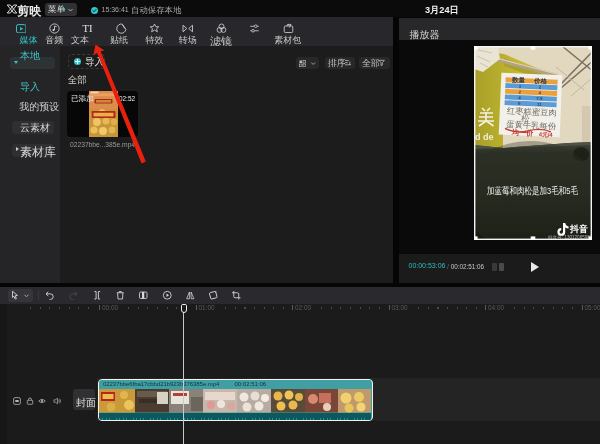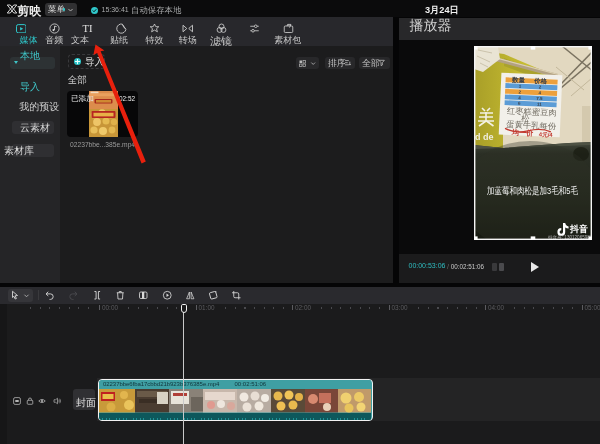--- a/index.html
+++ b/index.html
@@ -89,21 +89,21 @@
 <div class="abs" style="left:0;top:46px;width:60px;height:237px;background:#252527;"></div>
 <div class="abs" style="left:10px;top:56.5px;width:45px;height:12.5px;background:#2d3234;border-radius:3px;"></div>
 <div class="abs" style="left:14px;top:60.5px;width:0;height:0;border-left:2.8px solid transparent;border-right:2.8px solid transparent;border-top:3.4px solid #3fc4c7;"></div>
 <div class="abs" style="left:20px;top:49px;font-size:10px;color:#3fc4c7;">本地</div>
 <div class="abs" style="left:20px;top:80.4px;font-size:10px;color:#3fc4c7;">导入</div>
 <div class="abs" style="left:19.3px;top:100.1px;font-size:10px;color:#cfcfcf;">我的预设</div>
 <div class="abs" style="left:12px;top:120.5px;width:42px;height:13px;background:#2f2f32;border-radius:3px;"></div>
 <div class="abs" style="left:20px;top:120.7px;font-size:10px;color:#d6d6d6;">云素材</div>
 <div class="abs" style="left:12px;top:143.5px;width:42px;height:13px;background:#2f2f32;border-radius:3px;"></div>
 <div class="abs" style="left:15.5px;top:147.3px;width:0;height:0;border-top:2.8px solid transparent;border-bottom:2.8px solid transparent;border-left:3.4px solid #c9c9c9;"></div>
-<div class="abs" style="left:4px;top:143.8px;font-size:10px;color:#d6d6d6;">素材库</div>
+<div class="abs" style="left:20px;top:143.8px;font-size:12px;color:#d6d6d6;">素材库</div>
 
 <div class="abs" style="left:60px;top:46px;width:333px;height:237px;background:#1c1c1d;"></div>
 <div class="abs" style="left:68px;top:53.5px;width:37px;height:15px;border:1px dashed #3a3a3d;border-radius:4px;"></div>
 <div class="abs" style="left:73.8px;top:57.8px;width:7.4px;height:7.4px;border-radius:50%;background:#2fc7ca;"></div>
 <div class="abs" style="left:75.3px;top:60.8px;width:4.4px;height:1.4px;background:#eafcfc;"></div>
 <div class="abs" style="left:76.8px;top:59.3px;width:1.4px;height:4.4px;background:#eafcfc;"></div>
 <div class="abs" style="left:85px;top:56.1px;font-size:9.5px;color:#e3e3e3;">导入</div>
 
 <div class="abs" style="left:296px;top:57px;width:23px;height:11.5px;background:#28282a;border-radius:3px;"></div>
 <svg class="abs" style="left:299px;top:59.5px" width="7" height="7" viewBox="0 0 14 14">
@@ -146,21 +146,21 @@
       <circle cx="14" cy="40" r="4" fill="#f0ca6a"></circle>
       <circle cx="23" cy="39" r="3.4" fill="#e3b750"></circle>
   <rect x="2.5" y="20" width="24" height="7" rx="1" fill="#b51f1f" opacity="0.95"></rect>
   <rect x="4.5" y="21.8" width="20" height="3.6" fill="#f0c94e" opacity="0.85"></rect>
 </svg>
 <div class="abs" style="left:70.9px;top:93.5px;font-size:7.7px;color:#ececec;text-align:right;">已添加</div>
 <div class="abs" style="left:119px;top:94.6px;font-size:6.4px;color:#ececec;">02:52</div>
 <div class="abs" style="left:70px;top:141.1px;font-size:6.7px;color:#9b9b9b;">02237bbe...385e.mp4</div>
 
 <div class="abs" style="left:399px;top:18px;width:201px;height:265px;background:#1b1b1c;"></div>
-<div class="abs" style="left:409.4px;top:17px;font-size:14px;color:#d0d0d0;z-index:3;">播放器</div>
+<div class="abs" style="left:409.4px;top:28px;font-size:10px;color:#d0d0d0;z-index:3;">播放器</div>
 <div class="abs" style="left:399px;top:18px;width:201px;height:22px;background:#28282a;"></div>
 <div class="abs" style="left:399px;top:40px;width:201px;height:214px;background:#0a0a0b;"></div>
 
 <svg class="abs" style="left:474px;top:45.5px" width="118" height="194" viewBox="0 0 118 194">
 
   <rect x="0" y="0" width="118" height="105" fill="#e2d8c0"></rect>
   <g stroke="#7a7260" stroke-width="1.5" fill="none">
     <path d="M88 0 L120 26"></path>
         <path d="M121 3 L86 39"></path>
         <path d="M68 58 L119 15"></path>

